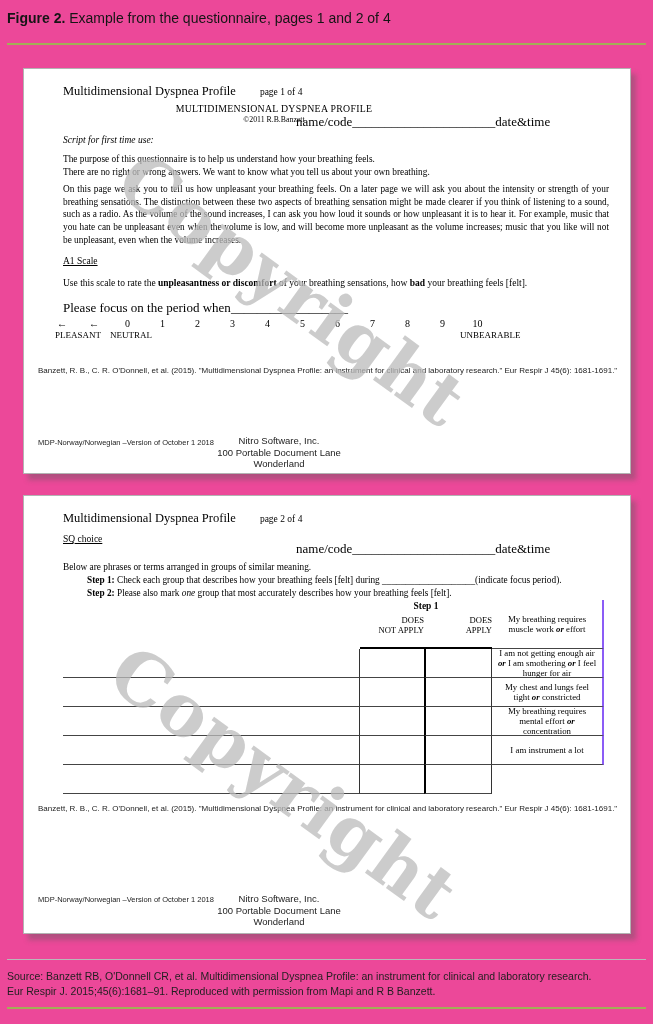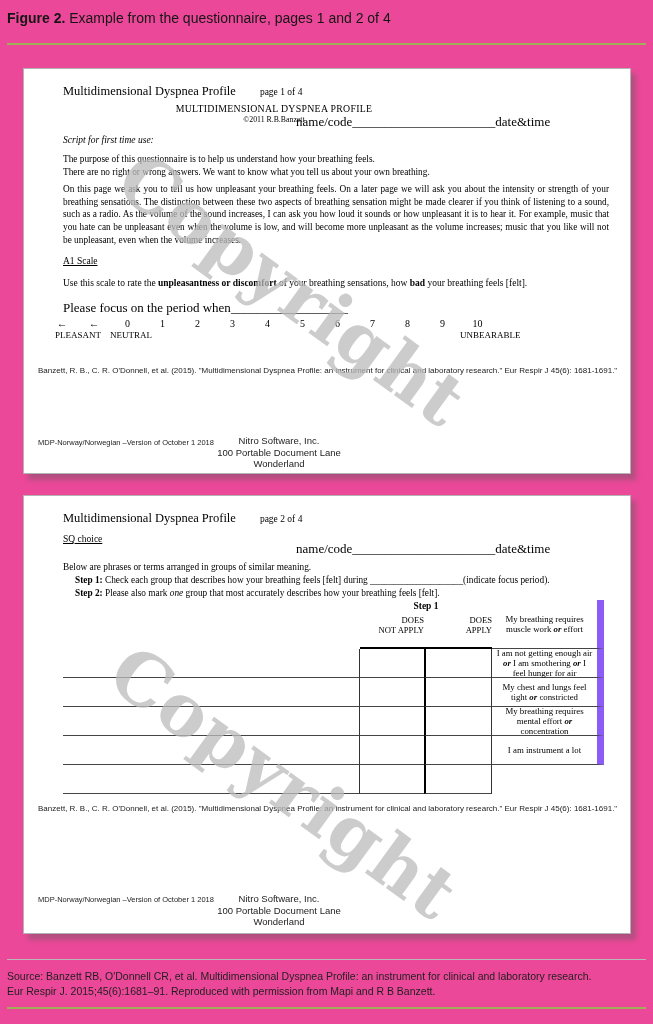--- a/index.html
+++ b/index.html
@@ -14,21 +14,21 @@
   
   .card{left:23px;width:606px;background:#fff;border:1px solid #b3b3b3;
         box-shadow:5px 6px 5px rgba(90,90,90,0.40);overflow:hidden;
         font-family:"Liberation Serif",serif;color:#000;}
   #card1{top:68px;height:404px;}
   #card2{top:495px;height:437px;}
   .pg-hdr{left:39px;top:12px;}
   .pg-title{font-size:12.5px;}
   .pg-num{font-size:9.5px;margin-left:24px;}
   .namecode{left:272px;top:17px;font-size:13px;white-space:nowrap;margin-top:28px;}
-  .b{font-weight:bold;}
+  .b{font-weight:bold;margin-left:12px;}
   .i{font-style:italic;}
   .u{text-decoration:underline;}
   .sg-b{font-weight:bold;}
   .sg-i{font-style:italic;}
   .sg-bi{font-weight:bold;font-style:italic;}
   
   #doc-title{left:85px;top:34px;width:330px;text-align:center;}
   #doc-title .t1{font-size:9.8px;letter-spacing:.3px;}
   #doc-title .t2{font-size:7.8px;margin-top:1px;}
   #script-note{left:39px;top:66px;font-size:9.5px;font-style:italic;}
@@ -61,21 +61,21 @@
            display:flex;align-items:flex-end;justify-content:center;
            font-size:8.5px;padding-bottom:3px;}
   .th-step1{grid-column:2 / span 2;border-bottom:2.5px solid #000;text-align:center;}
   .th-step2{grid-column:4;border-left:2.5px solid #000;border-right:1px solid #333;
             border-bottom:2.5px solid #000;text-align:center;}
   .step-lab{font-size:9.5px;font-weight:bold;margin-top:1px;}
   .sub-row{display:flex;margin-top:4px;}
   .sub{font-size:8.6px;line-height:10px;text-align:right;}
   .sub.w1{width:64px;} .sub.w2{width:68px;}
   .th-step2 .sub{margin:4px auto 0;}
-  .td-desc{border-right:7px solid #8b5cf6;border-bottom:1px solid #444;display:flex;
+  .td-desc{border-right:2px solid #8b5cf6;border-bottom:1px solid #444;display:flex;
            align-items:center;justify-content:center;font-size:8.8px;text-align:center;
            padding:0 4px;}
   .td{border-bottom:1px solid #444;}
   .td.c2{border-right:1px solid #333;}
   .td.c4{border-left:2.5px solid #000;border-right:1px solid #333;}
   #cite2{top:308px;} #version2{top:399px;} #addr2{top:397px;}
   
   .wm{position:absolute;font-family:"DejaVu Serif",serif;font-weight:bold;font-size:72px;
       color:#bcbcbc;opacity:.75;transform:rotate(36deg);transform-origin:0 0;
       white-space:nowrap;letter-spacing:1px;z-index:3;pointer-events:none;}

